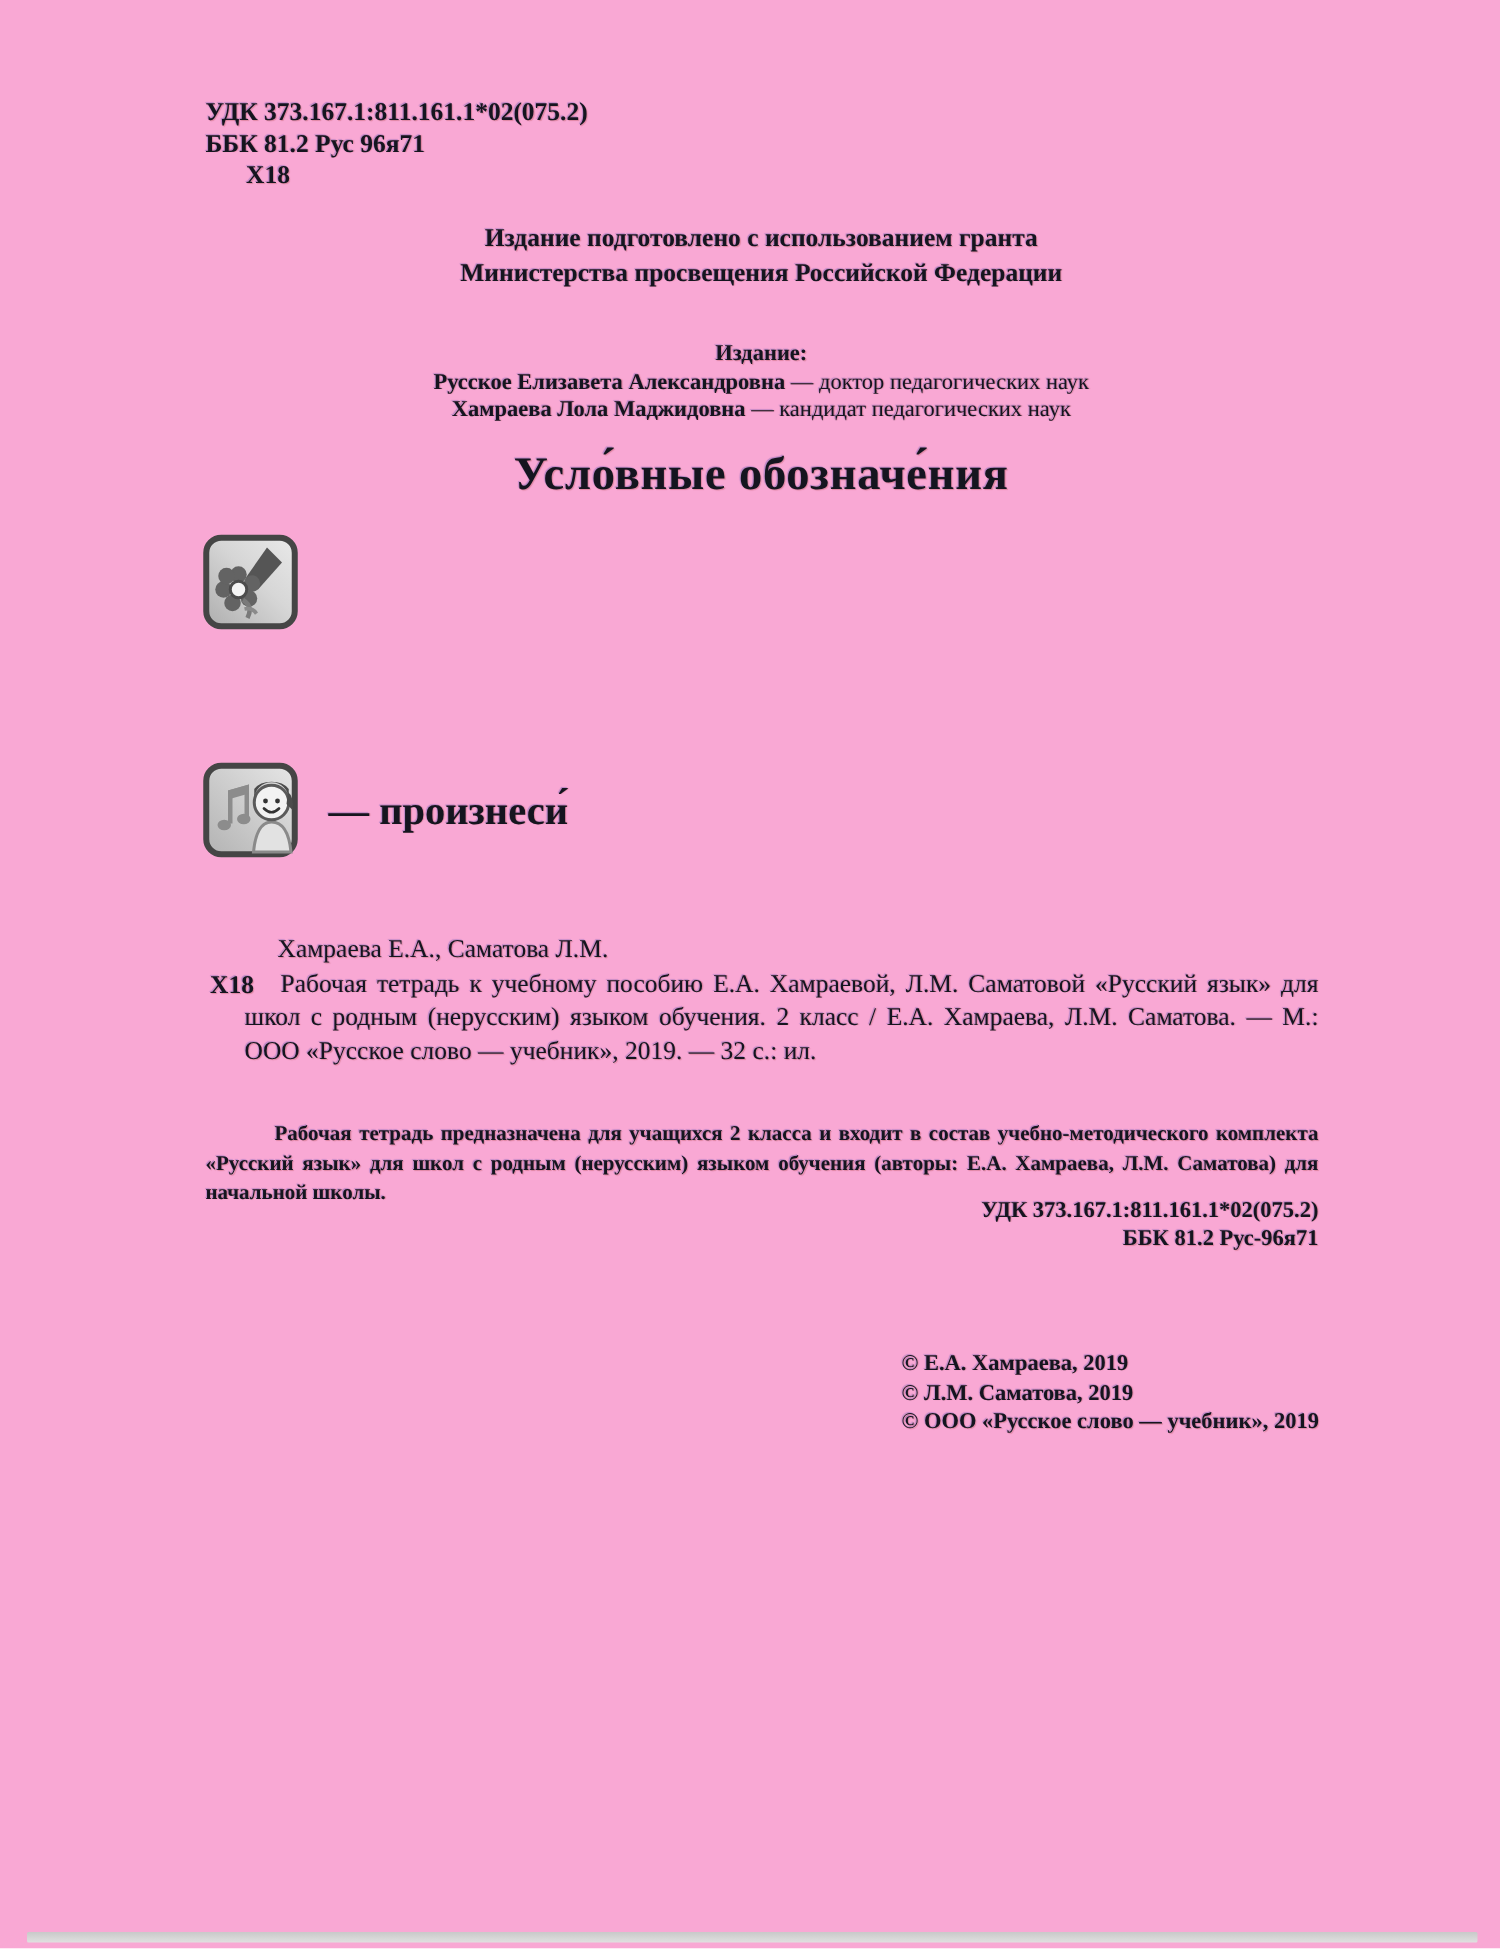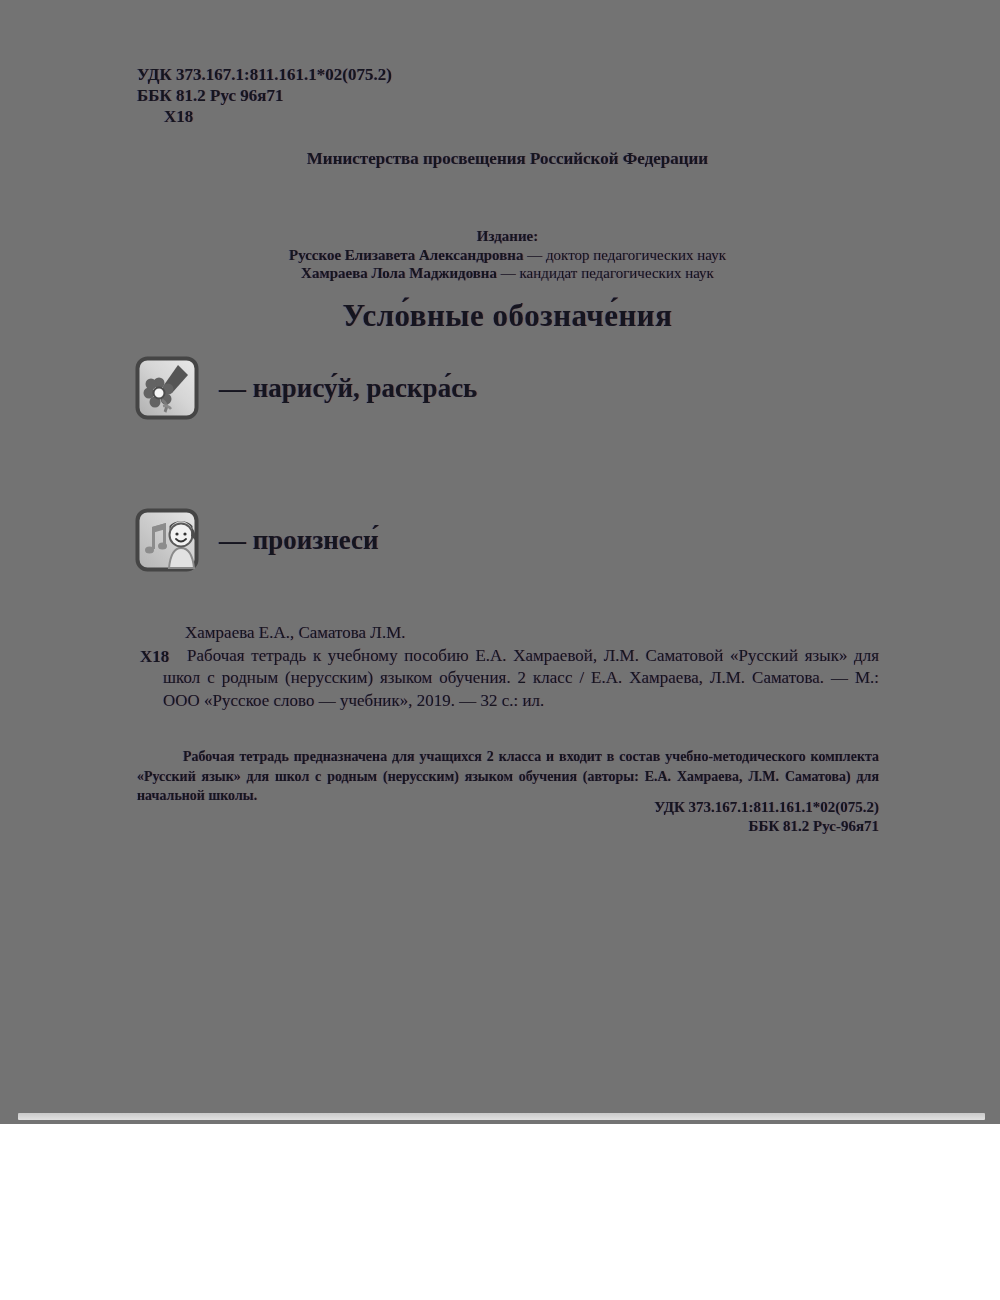--- a/index.html
+++ b/index.html
@@ -1,19 +1,19 @@
 <!DOCTYPE html>
 <html><head>
 <meta charset="utf-8">
 <style>
   html,body{margin:0;padding:0;background:#fff;}
   .page{
     position:relative;
-    width:1000px;height:1124px;
-    background:#737373;
+    width:1000px;height:1299px;
+    background:#f9a8d4;
     overflow:hidden;
     font-family:"Liberation Serif","DejaVu Serif",serif;
     color:#15151f;
   }
   .scan{
     text-shadow:0.7px 0.4px 0.6px rgba(150,35,20,0.25), -0.7px -0.4px 0.6px rgba(25,50,160,0.28);
   }
   .b{font-weight:700;}
   
   .top-codes{position:absolute;left:137px;top:64px;font-size:17px;font-weight:700;line-height:21px;}
@@ -52,20 +52,21 @@
 
 <div class="page scan">
 
   <div class="top-codes">
     <div>УДК 373.167.1:811.161.1*02(075.2)</div>
     <div>ББК 81.2 Рус 96я71</div>
     <div class="code-x">Х18</div>
   </div>
 
   <div class="centered grant">
+    <div>Издание подготовлено с использованием гранта</div>
     <div>Министерства просвещения Российской Федерации</div>
   </div>
 
   <div class="centered authors-block">
     <div class="authors-heading">Издание:</div>
     <div class="author-line">
       <span class="b">Русское Елизавета Александровна</span>
       <span>—</span>
       <span class="role">доктор педагогических наук</span>
     </div>
@@ -97,21 +98,20 @@
             <circle cx="31" cy="43" r="5.5"></circle>
           <circle cx="20" cy="46" r="5.5"></circle>
             <circle cx="14" cy="37" r="5.5"></circle>
             <circle cx="16" cy="28" r="5.5"></circle>
         </g>
         <circle cx="24" cy="37" r="5.5" fill="#f4f4f4" stroke="#4c4c4c" stroke-width="2"></circle>
         <path d="M27 44 q7 4 3 12" stroke="#7a7a7a" stroke-width="3" fill="none"></path>
         <path d="M28 50 q5 -1 8 3" stroke="#8a8a8a" stroke-width="2.5" fill="none"></path>
       </svg>
     </span>
-    <span class="legend-label">— нарису́й, раскра́сь</span>
   </div>
 
 
   <div class="legend-row row-3">
     <span class="icon-box">
       <svg width="64" height="64" viewBox="0 0 64 64">
         <defs>
           <linearGradient id="gC" x1="0" y1="1" x2="1" y2="0">
             <stop offset="0" stop-color="#b3b3b3"></stop>
               <stop offset="0.6" stop-color="#d2d2d2"></stop>
@@ -144,16 +144,21 @@
   </div>
 
   <div class="annotation">
     <div class="para">Рабочая тетрадь предназначена для учащихся 2 класса и входит в состав учебно-методического комплекта «Русский язык» для школ с родным (нерусским) языком обучения (авторы: Е.А. Хамраева, Л.М. Саматова) для начальной школы.</div>
   </div>
   <div class="codes-right">
     <div>УДК 373.167.1:811.161.1*02(075.2)</div>
     <div>ББК 81.2 Рус-96я71</div>
   </div>
 
+  <div class="copyright">
+    <div>© Е.А. Хамраева, 2019</div>
+    <div>© Л.М. Саматова, 2019</div>
+    <div>© ООО «Русское слово — учебник», 2019</div>
+  </div>
 
   <div class="bottom-bar"></div>
 
 </div>
 
 </body></html>

